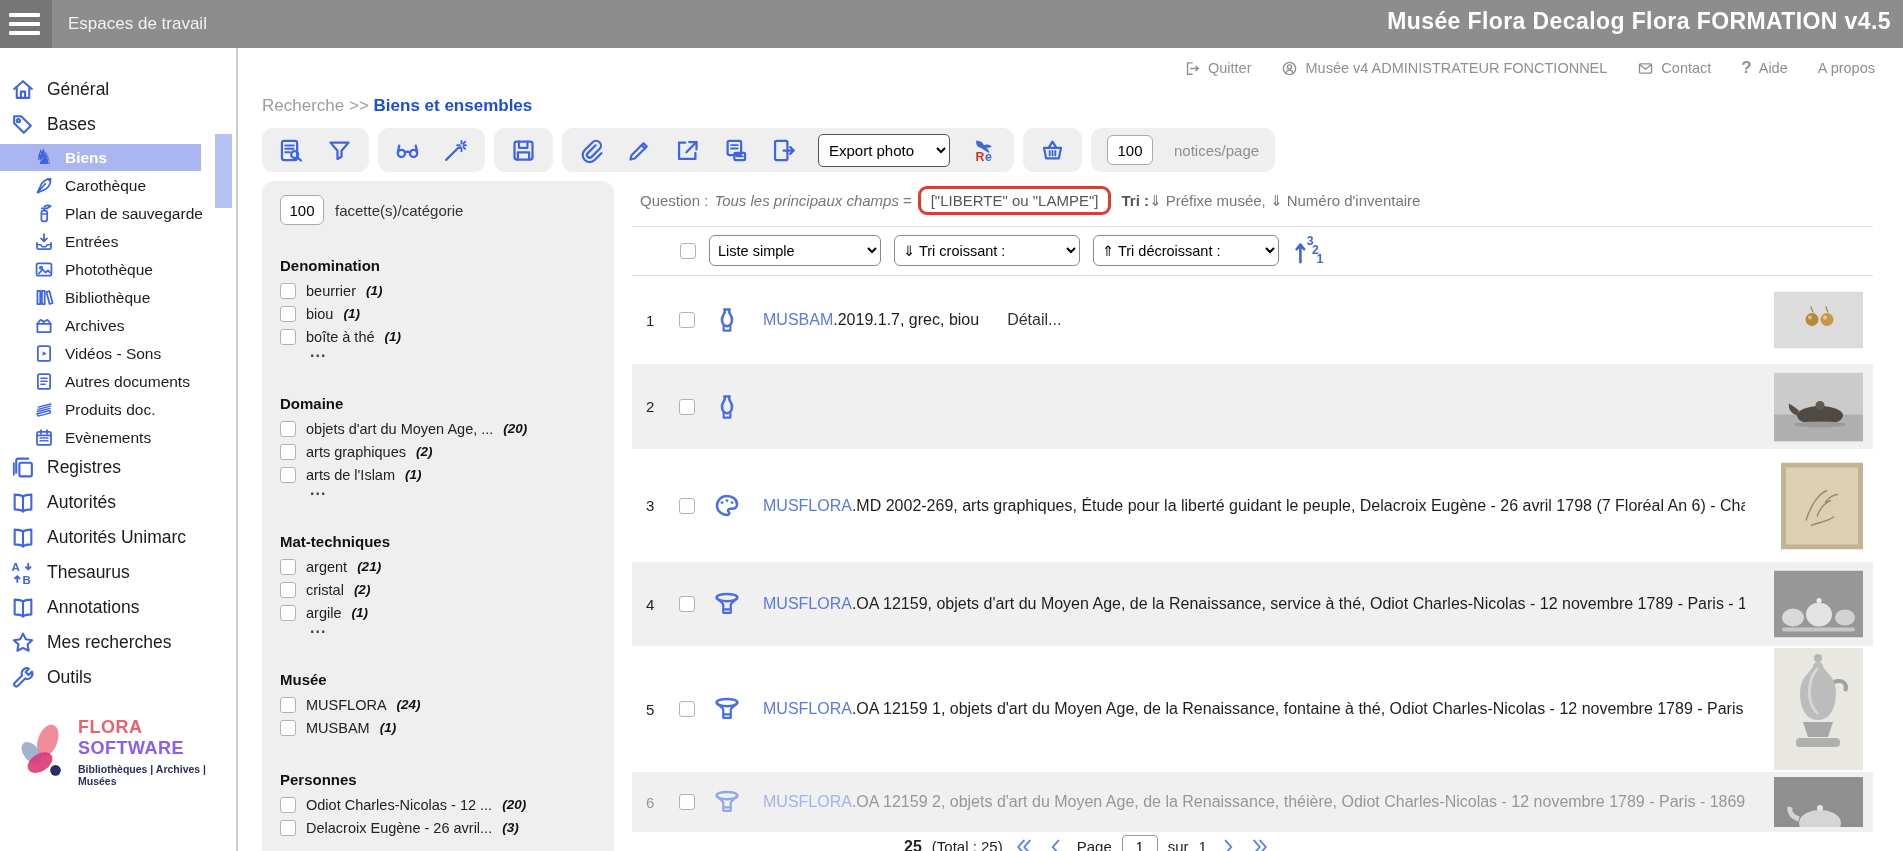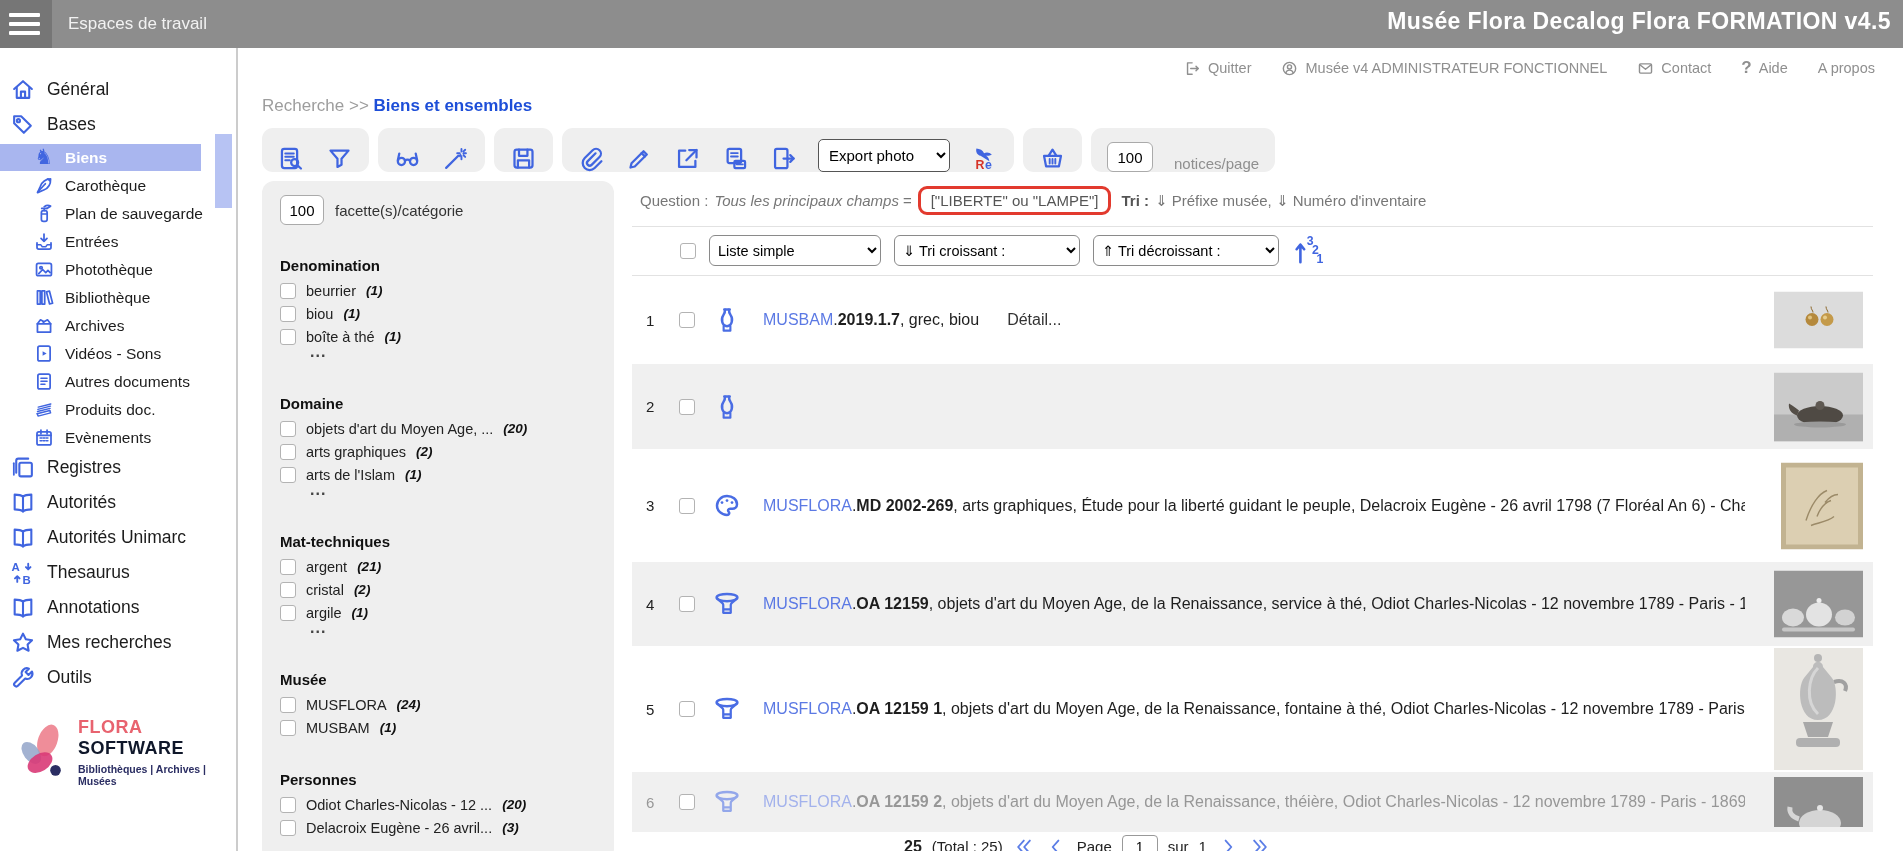--- a/index.html
+++ b/index.html
@@ -24,35 +24,35 @@
   .sb-item.sub .sb-ic{width:22px;height:21px;flex-basis:22px;margin-right:10px}
   .sb-lb{font-size:17.5px;color:#1c1c1c;white-space:nowrap}
   .sb-item.sub .sb-lb{font-size:15.5px}
   .sb-item.sel{background:#a9b6ef;width:201px}
   .sb-item.sel .sb-lb{color:#fff;font-weight:bold}
   .glyph{font-size:21px;line-height:1;font-family:"DejaVu Sans",sans-serif}
   .sb-scroll{position:absolute;top:86px;right:4px;width:17px;height:74px;background:#b7c3f3}
   .logo-block{margin:24px 0 0 12px;display:flex;align-items:center;gap:8px}
   .logo-mark{width:58px;height:62px}
   .brand-line{font-size:18px;font-weight:bold;letter-spacing:.5px}
-  .brand-flora{color:#e8636f}.brand-soft{color:#0f172a}
+  .brand-flora{color:#e8636f}.brand-soft{color:#8b5cf6}
   .brand-tag{font-size:10.5px;font-weight:bold;color:#2b2e63;margin-top:4px}
 
   
   main{flex:1;min-width:0}
   .topbar{height:40px;display:flex;justify-content:flex-end;align-items:center;gap:30px;padding-right:28px;color:#8f8f8f;font-size:14.5px}
   .tb-link{display:flex;align-items:center;gap:7px;cursor:pointer;white-space:nowrap}
   .tb-ic{width:17px;height:17px;display:flex}
   .q-ic{font-size:17px;font-weight:bold}
 
   .breadcrumb{margin:8px 0 0 24px;font-size:17px;color:#9d9d9d}
   .breadcrumb .cur{color:#1d4ed8;font-weight:bold}
 
   .toolbar{display:flex;align-items:center;gap:9px;margin:12px 0 0 24px}
-  .tgroup{background:#efefef;border-radius:11px;height:44px;display:flex;align-items:flex-end;gap:21px;padding:0 16px}
+  .tgroup{background:#efefef;border-radius:11px;height:44px;display:flex;align-items:center;gap:21px;padding:0 16px}
   .tbtn{width:27px;height:27px;color:#4065e0;cursor:pointer;display:flex}
   select.export{height:33px;font-size:15px;border:1px solid #555;border-radius:5px;background:#fff;padding:0 6px;min-width:132px}
   input.mini{width:46px;height:30px;border:1px solid #aaa;border-radius:6px;background:#fff;font-size:15px;text-align:center}
   .tlabel{color:#8f8f8f;font-size:15px}
 
   .content{display:flex;margin:9px 0 0 24px}
   .facets{width:352px;flex:0 0 352px;background:#efefef;border-radius:12px;padding:14px 18px;height:680px}
   .fcount{display:flex;align-items:center;gap:11px}
   .fcount-label{font-size:15px;color:#333}
   .facet-group{margin-top:32px}
@@ -61,34 +61,34 @@
   .f-cnt{font-weight:bold;font-style:italic;font-size:13.5px;color:#111}
   .f-more{margin-left:30px;color:#444;font-weight:bold;height:15px;line-height:8px;letter-spacing:1px}
   input[type=checkbox]{appearance:none;-webkit-appearance:none;width:16px;height:16px;border:1px solid #b3b3b3;border-radius:3px;background:#fff;margin:0;flex:0 0 16px;cursor:pointer}
 
   .results{flex:1;min-width:0;margin-left:18px;margin-right:30px}
   .qline{display:flex;align-items:center;padding:5px 0 11px 8px;border-bottom:1px solid #e2e2e2;font-size:15px;color:#777;white-space:nowrap}
   .qfield{font-style:italic;margin-left:6px}
   .qeq{margin-left:4px}
   .qval{border:3px solid #e23a2e;border-radius:9px;padding:3px 10px;color:#555;margin:0 6px}
   .tri-label{font-weight:bold;color:#555;margin-left:4px}
-  .tri-val{margin-left:6px}
+  .tri-val{}
   .ctl{display:flex;align-items:center;gap:13px;padding:8px 0 9px 48px;border-bottom:1px solid #e2e2e2}
   select.ctlsel{height:31px;border:1px solid #8a8a8a;border-radius:6px;font-size:14.5px;background:#fff;padding:0 4px}
   .w1{width:172px}.w2{width:186px}.w3{width:186px}
   .sort321{width:31px;height:31px;color:#4065e0;cursor:pointer}
 
   .row{display:flex;align-items:center;position:relative;padding-left:14px}
   .row.alt{background:#f0f0f0}
   .rnum{width:20px;font-size:15px;color:#222;flex:0 0 20px}
   .row input[type=checkbox]{margin-left:13px}
   .ricon{width:30px;height:30px;flex:0 0 30px;color:#4a6de4;margin-left:17px;display:flex}
   .rtext{margin-left:21px;font-size:16px;color:#1e1e1e;white-space:nowrap;overflow:hidden;margin-right:128px}
   .rtext a{color:#5b79e4;text-decoration:none;cursor:pointer}
-  .inv{font-weight:bold}
+  .inv{font-weight:normal}
   .det{margin-left:28px;color:#333;cursor:pointer}
   .row.dim .rtext,.row.dim .inv,.row.dim .rnum{color:#979797}
   .row.dim .rtext a{color:#a3b2ec}
   .row.dim .ricon{color:#93a7ea}
   .thumb{position:absolute;right:10px;top:50%;transform:translateY(-50%);line-height:0;cursor:pointer}
   .row.cut .thumb{top:5px;transform:none}
 
   .pagination{display:flex;align-items:center;gap:10px;justify-content:center;position:relative;left:-165px;margin-top:3px;font-size:15px;color:#222}
   .pg-count{font-weight:bold;font-size:16px}
   .pg-ic{width:22px;height:22px;color:#5b7de6;cursor:pointer;display:flex}

